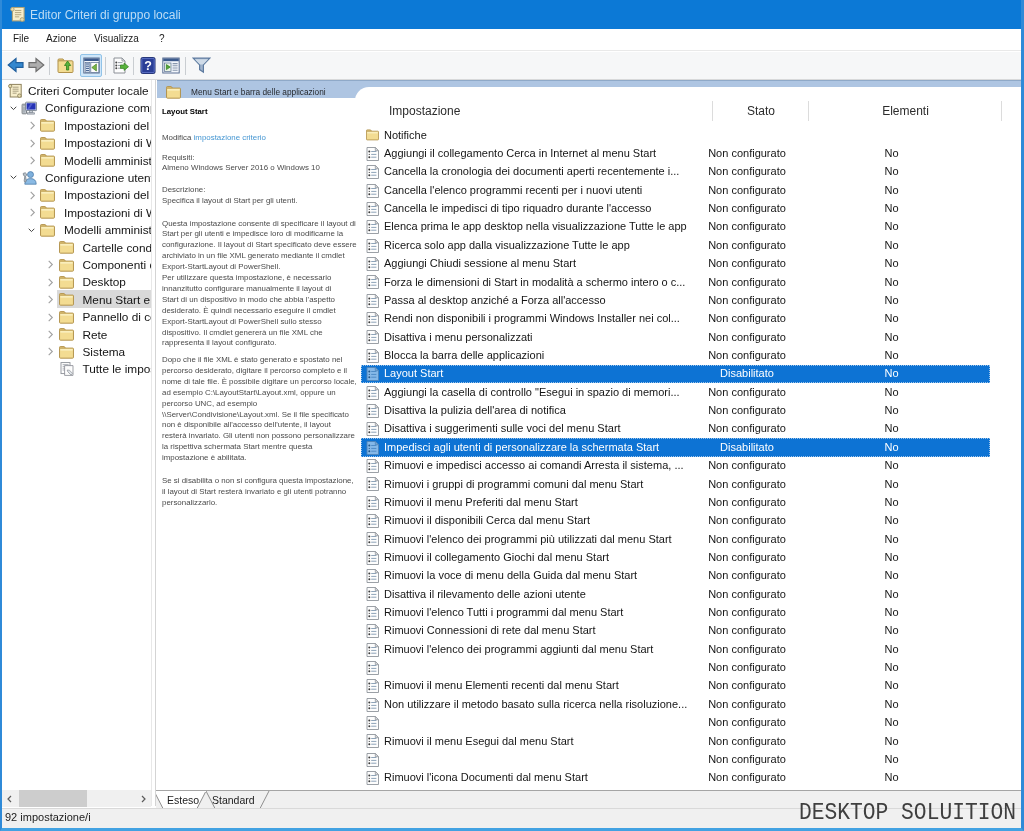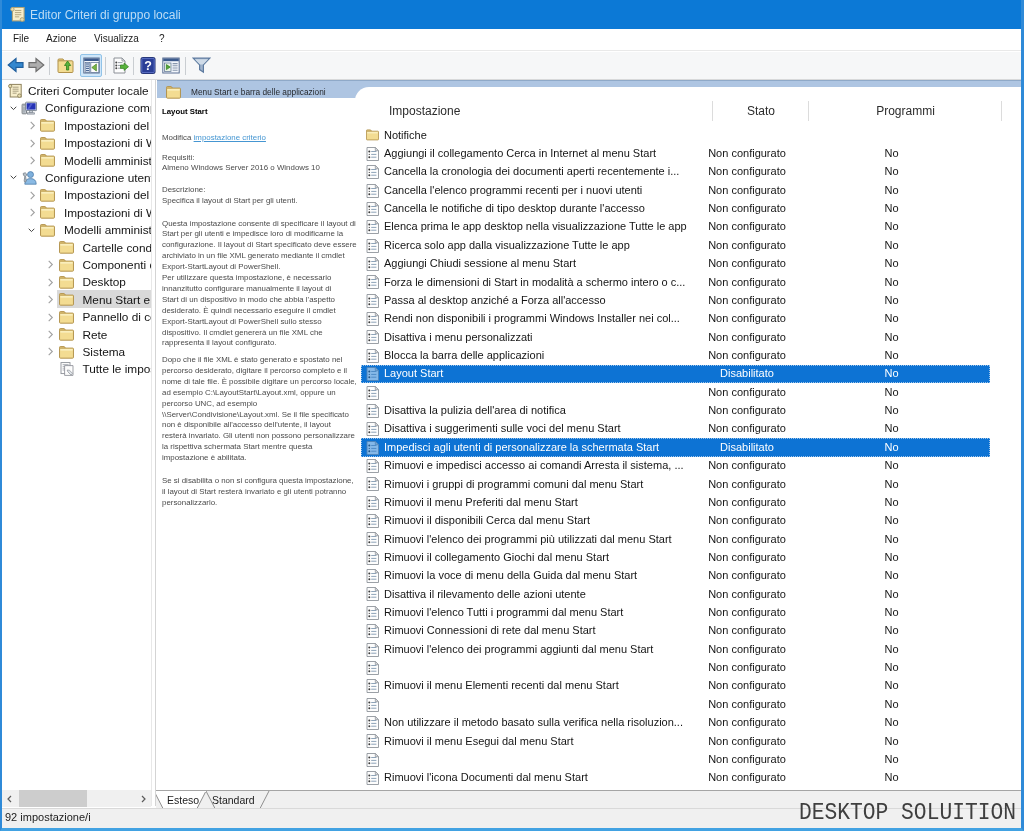--- a/index.html
+++ b/index.html
@@ -14,21 +14,21 @@
 #treepane{left:2px;top:80px;width:149px;height:710px;background:#fff;overflow:hidden}
 #splitter{left:151px;top:80px;width:5px;height:726px;background:#fff;border-right:1px solid #d4d4d4;border-left:1px solid #e8e8e8}
 #content{left:156px;top:80px;width:866px;height:710px;background:#fff;overflow:hidden}
 #band{position:absolute;left:1px;top:0;width:865px;height:18px;background:#aec5e2;border-top:1px solid #8fa9c8}
 #bandfold{position:absolute;left:10px;top:2px}
 #bandtxt{position:absolute;left:35px;top:7px;font-size:8.3px;color:#26292e}
 #whitetab{position:absolute;left:199px;top:7px;width:667px;height:703px;background:#fff;border-top-left-radius:14px}
 #desc{position:absolute;left:6px;top:0;width:200px;height:710px}
 .dh{position:absolute;font-size:7.8px;font-weight:bold;color:#000}
 .db{position:absolute;font-size:7.9px;line-height:10.9px;color:#4a4a4a;width:200px}
-.dlink{color:#4596d2;text-decoration:underline}
+.dlink{color:#4596d2;}
 #hdr{position:absolute;left:219px;top:18px;width:661px;height:26px;font-size:12px;color:#2c2c2c}
 #hdr .hs{position:absolute;top:3px;width:1px;height:20px;background:#dcdcdc}
 #list{position:absolute;left:0;top:0;width:866px;height:710px}
 .lr{position:absolute;left:205px;width:629px;height:18.36px;font-size:11px;color:#151515;white-space:nowrap}
 .lr .ri{position:absolute;left:5px;top:2.2px;width:13px;height:14px}
 .lr .c1{position:absolute;left:23px;top:2.4px}
 .lr .c2{position:absolute;left:338px;width:96px;top:2.4px;text-align:center}
 .lr .c3{position:absolute;left:434px;width:193px;top:2.4px;text-align:center}
 .lr.sel{background:#0d73d4;outline:1px dotted #9cc4ea;outline-offset:-1px;color:#fff}
 .lr.sel .selwrap{opacity:0.5}
@@ -349,21 +349,21 @@
 <div class="db" style="left:0;top:52.5px">Modifica <span class="dlink">impostazione criterio</span></div>
 <div class="db" style="left:0;top:72.5px">Requisiti:<br>Almeno Windows Server 2016 o Windows 10</div>
 <div class="db" style="left:0;top:104.7px">Descrizione:<br>Specifica il layout di Start per gli utenti.</div>
 <div class="db" style="left:0;top:138.5px">Questa impostazione consente di specificare il layout di<br>Start per gli utenti e impedisce loro di modificarne la<br>configurazione. Il layout di Start specificato deve essere<br>archiviato in un file XML generato mediante il cmdlet<br>Export-StartLayout di PowerShell.<br>Per utilizzare questa impostazione, è necessario<br>innanzitutto configurare manualmente il layout di<br>Start di un dispositivo in modo che abbia l'aspetto<br>desiderato. È quindi necessario eseguire il cmdlet<br>Export-StartLayout di PowerShell sullo stesso<br>dispositivo. Il cmdlet genererà un file XML che<br>rappresenta il layout configurato.</div>
 <div class="db" style="left:0;top:275px">Dopo che il file XML è stato generato e spostato nel<br>percorso desiderato, digitare il percorso completo e il<br>nome di tale file. È possibile digitare un percorso locale,<br>ad esempio C:\LayoutStart\Layout.xml, oppure un<br>percorso UNC, ad esempio<br>\\Server\Condivisione\Layout.xml. Se il file specificato<br>non è disponibile all'accesso dell'utente, il layout<br>resterà invariato. Gli utenti non possono personalizzare<br>la rispettiva schermata Start mentre questa<br>impostazione è abilitata.</div>
 <div class="db" style="left:0;top:396.2px">Se si disabilita o non si configura questa impostazione,<br>il layout di Start resterà invariato e gli utenti potranno<br>personalizzarlo.</div>
 </div>
 <div id="hdr">
       <span style="position:absolute;left:14px;top:6px">Impostazione</span>
       <span style="position:absolute;left:338px;width:96px;top:6px;text-align:center">Stato</span>
-      <span style="position:absolute;left:434px;width:193px;top:6px;text-align:center">Programmi</span>
+      <span style="position:absolute;left:434px;width:193px;top:6px;text-align:center">Elementi</span>
       <span class="hs" style="left:337px"></span>
       <span class="hs" style="left:433px"></span>
       <span class="hs" style="left:626px"></span>
     </div>
 <div id="list">
 <div class="lr" style="top:46.30px">
         <svg class="ri" viewBox="0 0 14 12">
           <path d="M0.5 2.5 L0.5 1.2 Q0.5 0.5 1.2 0.5 L4.6 0.5 Q5.2 0.5 5.4 1 L5.9 2" fill="#ead083" stroke="#b1914a" stroke-width="0.9"></path>
           <rect x="0.5" y="1.9" width="13" height="9.4" rx="0.8" fill="#f3dc92" stroke="#b1914a" stroke-width="0.9"></rect>
           <rect x="1.3" y="2.7" width="11.4" height="1.6" fill="#faeebc"></rect>
@@ -419,21 +419,21 @@
         <svg class="ri" viewBox="0 0 13 14">
           <path d="M1 0.5h8.3l3.2 3.2v9.8H1z" fill="#fdfdfd" stroke="#90959c" stroke-width="0.9"></path>
           <path d="M9.3 0.5v3.2h3.2z" fill="#e4e7ea" stroke="#90959c" stroke-width="0.8"></path>
           <circle cx="3.3" cy="4.5" r="1" fill="#3a3a3a"></circle>
           <rect x="5.2" y="4" width="5.2" height="1" fill="#8ea3b8"></rect>
           <rect x="2.7" y="6.9" width="1.3" height="1.1" fill="#6a6a6a"></rect>
           <rect x="5.2" y="6.9" width="5.2" height="1" fill="#8ea3b8"></rect>
           <circle cx="3.3" cy="10.2" r="1" fill="#3a3a3a"></circle>
           <rect x="5.2" y="9.7" width="5.2" height="1" fill="#8ea3b8"></rect>
         </svg>
-        <span class="c1">Cancella le notifiche di tipo desktop durante l'accesso</span>
+        <span class="c1">Cancella le impedisci di tipo riquadro durante l'accesso</span>
         <span class="c2">Non configurato</span>
         <span class="c3">No</span>
       </div>
 <div class="lr" style="top:138.10px">
         <svg class="ri" viewBox="0 0 13 14">
           <path d="M1 0.5h8.3l3.2 3.2v9.8H1z" fill="#fdfdfd" stroke="#90959c" stroke-width="0.9"></path>
           <path d="M9.3 0.5v3.2h3.2z" fill="#e4e7ea" stroke="#90959c" stroke-width="0.8"></path>
           <circle cx="3.3" cy="4.5" r="1" fill="#3a3a3a"></circle>
           <rect x="5.2" y="4" width="5.2" height="1" fill="#8ea3b8"></rect>
           <rect x="2.7" y="6.9" width="1.3" height="1.1" fill="#6a6a6a"></rect>
@@ -564,20 +564,21 @@
         <svg class="ri" viewBox="0 0 13 14">
           <path d="M1 0.5h8.3l3.2 3.2v9.8H1z" fill="#fdfdfd" stroke="#90959c" stroke-width="0.9"></path>
           <path d="M9.3 0.5v3.2h3.2z" fill="#e4e7ea" stroke="#90959c" stroke-width="0.8"></path>
           <circle cx="3.3" cy="4.5" r="1" fill="#3a3a3a"></circle>
           <rect x="5.2" y="4" width="5.2" height="1" fill="#8ea3b8"></rect>
           <rect x="2.7" y="6.9" width="1.3" height="1.1" fill="#6a6a6a"></rect>
           <rect x="5.2" y="6.9" width="5.2" height="1" fill="#8ea3b8"></rect>
           <circle cx="3.3" cy="10.2" r="1" fill="#3a3a3a"></circle>
           <rect x="5.2" y="9.7" width="5.2" height="1" fill="#8ea3b8"></rect>
         </svg>
+        <span class="c1">Aggiungi la casella di controllo "Esegui in spazio di memori...</span>
         <span class="c2">Non configurato</span>
         <span class="c3">No</span>
       </div>
 <div class="lr" style="top:321.70px">
         <svg class="ri" viewBox="0 0 13 14">
           <path d="M1 0.5h8.3l3.2 3.2v9.8H1z" fill="#fdfdfd" stroke="#90959c" stroke-width="0.9"></path>
           <path d="M9.3 0.5v3.2h3.2z" fill="#e4e7ea" stroke="#90959c" stroke-width="0.8"></path>
           <circle cx="3.3" cy="4.5" r="1" fill="#3a3a3a"></circle>
           <rect x="5.2" y="4" width="5.2" height="1" fill="#8ea3b8"></rect>
           <rect x="2.7" y="6.9" width="1.3" height="1.1" fill="#6a6a6a"></rect>
@@ -812,35 +813,35 @@
         <svg class="ri" viewBox="0 0 13 14">
           <path d="M1 0.5h8.3l3.2 3.2v9.8H1z" fill="#fdfdfd" stroke="#90959c" stroke-width="0.9"></path>
           <path d="M9.3 0.5v3.2h3.2z" fill="#e4e7ea" stroke="#90959c" stroke-width="0.8"></path>
           <circle cx="3.3" cy="4.5" r="1" fill="#3a3a3a"></circle>
           <rect x="5.2" y="4" width="5.2" height="1" fill="#8ea3b8"></rect>
           <rect x="2.7" y="6.9" width="1.3" height="1.1" fill="#6a6a6a"></rect>
           <rect x="5.2" y="6.9" width="5.2" height="1" fill="#8ea3b8"></rect>
           <circle cx="3.3" cy="10.2" r="1" fill="#3a3a3a"></circle>
           <rect x="5.2" y="9.7" width="5.2" height="1" fill="#8ea3b8"></rect>
         </svg>
+        <span class="c1">Non utilizzare il metodo basato sulla ricerca nella risoluzione...</span>
         <span class="c2">Non configurato</span>
         <span class="c3">No</span>
       </div>
 <div class="lr" style="top:633.82px">
         <svg class="ri" viewBox="0 0 13 14">
           <path d="M1 0.5h8.3l3.2 3.2v9.8H1z" fill="#fdfdfd" stroke="#90959c" stroke-width="0.9"></path>
           <path d="M9.3 0.5v3.2h3.2z" fill="#e4e7ea" stroke="#90959c" stroke-width="0.8"></path>
           <circle cx="3.3" cy="4.5" r="1" fill="#3a3a3a"></circle>
           <rect x="5.2" y="4" width="5.2" height="1" fill="#8ea3b8"></rect>
           <rect x="2.7" y="6.9" width="1.3" height="1.1" fill="#6a6a6a"></rect>
           <rect x="5.2" y="6.9" width="5.2" height="1" fill="#8ea3b8"></rect>
           <circle cx="3.3" cy="10.2" r="1" fill="#3a3a3a"></circle>
           <rect x="5.2" y="9.7" width="5.2" height="1" fill="#8ea3b8"></rect>
         </svg>
-        <span class="c1">Non utilizzare il metodo basato sulla verifica nella risoluzion...</span>
         <span class="c2">Non configurato</span>
         <span class="c3">No</span>
       </div>
 <div class="lr" style="top:652.18px">
         <svg class="ri" viewBox="0 0 13 14">
           <path d="M1 0.5h8.3l3.2 3.2v9.8H1z" fill="#fdfdfd" stroke="#90959c" stroke-width="0.9"></path>
           <path d="M9.3 0.5v3.2h3.2z" fill="#e4e7ea" stroke="#90959c" stroke-width="0.8"></path>
           <circle cx="3.3" cy="4.5" r="1" fill="#3a3a3a"></circle>
           <rect x="5.2" y="4" width="5.2" height="1" fill="#8ea3b8"></rect>
           <rect x="2.7" y="6.9" width="1.3" height="1.1" fill="#6a6a6a"></rect>

